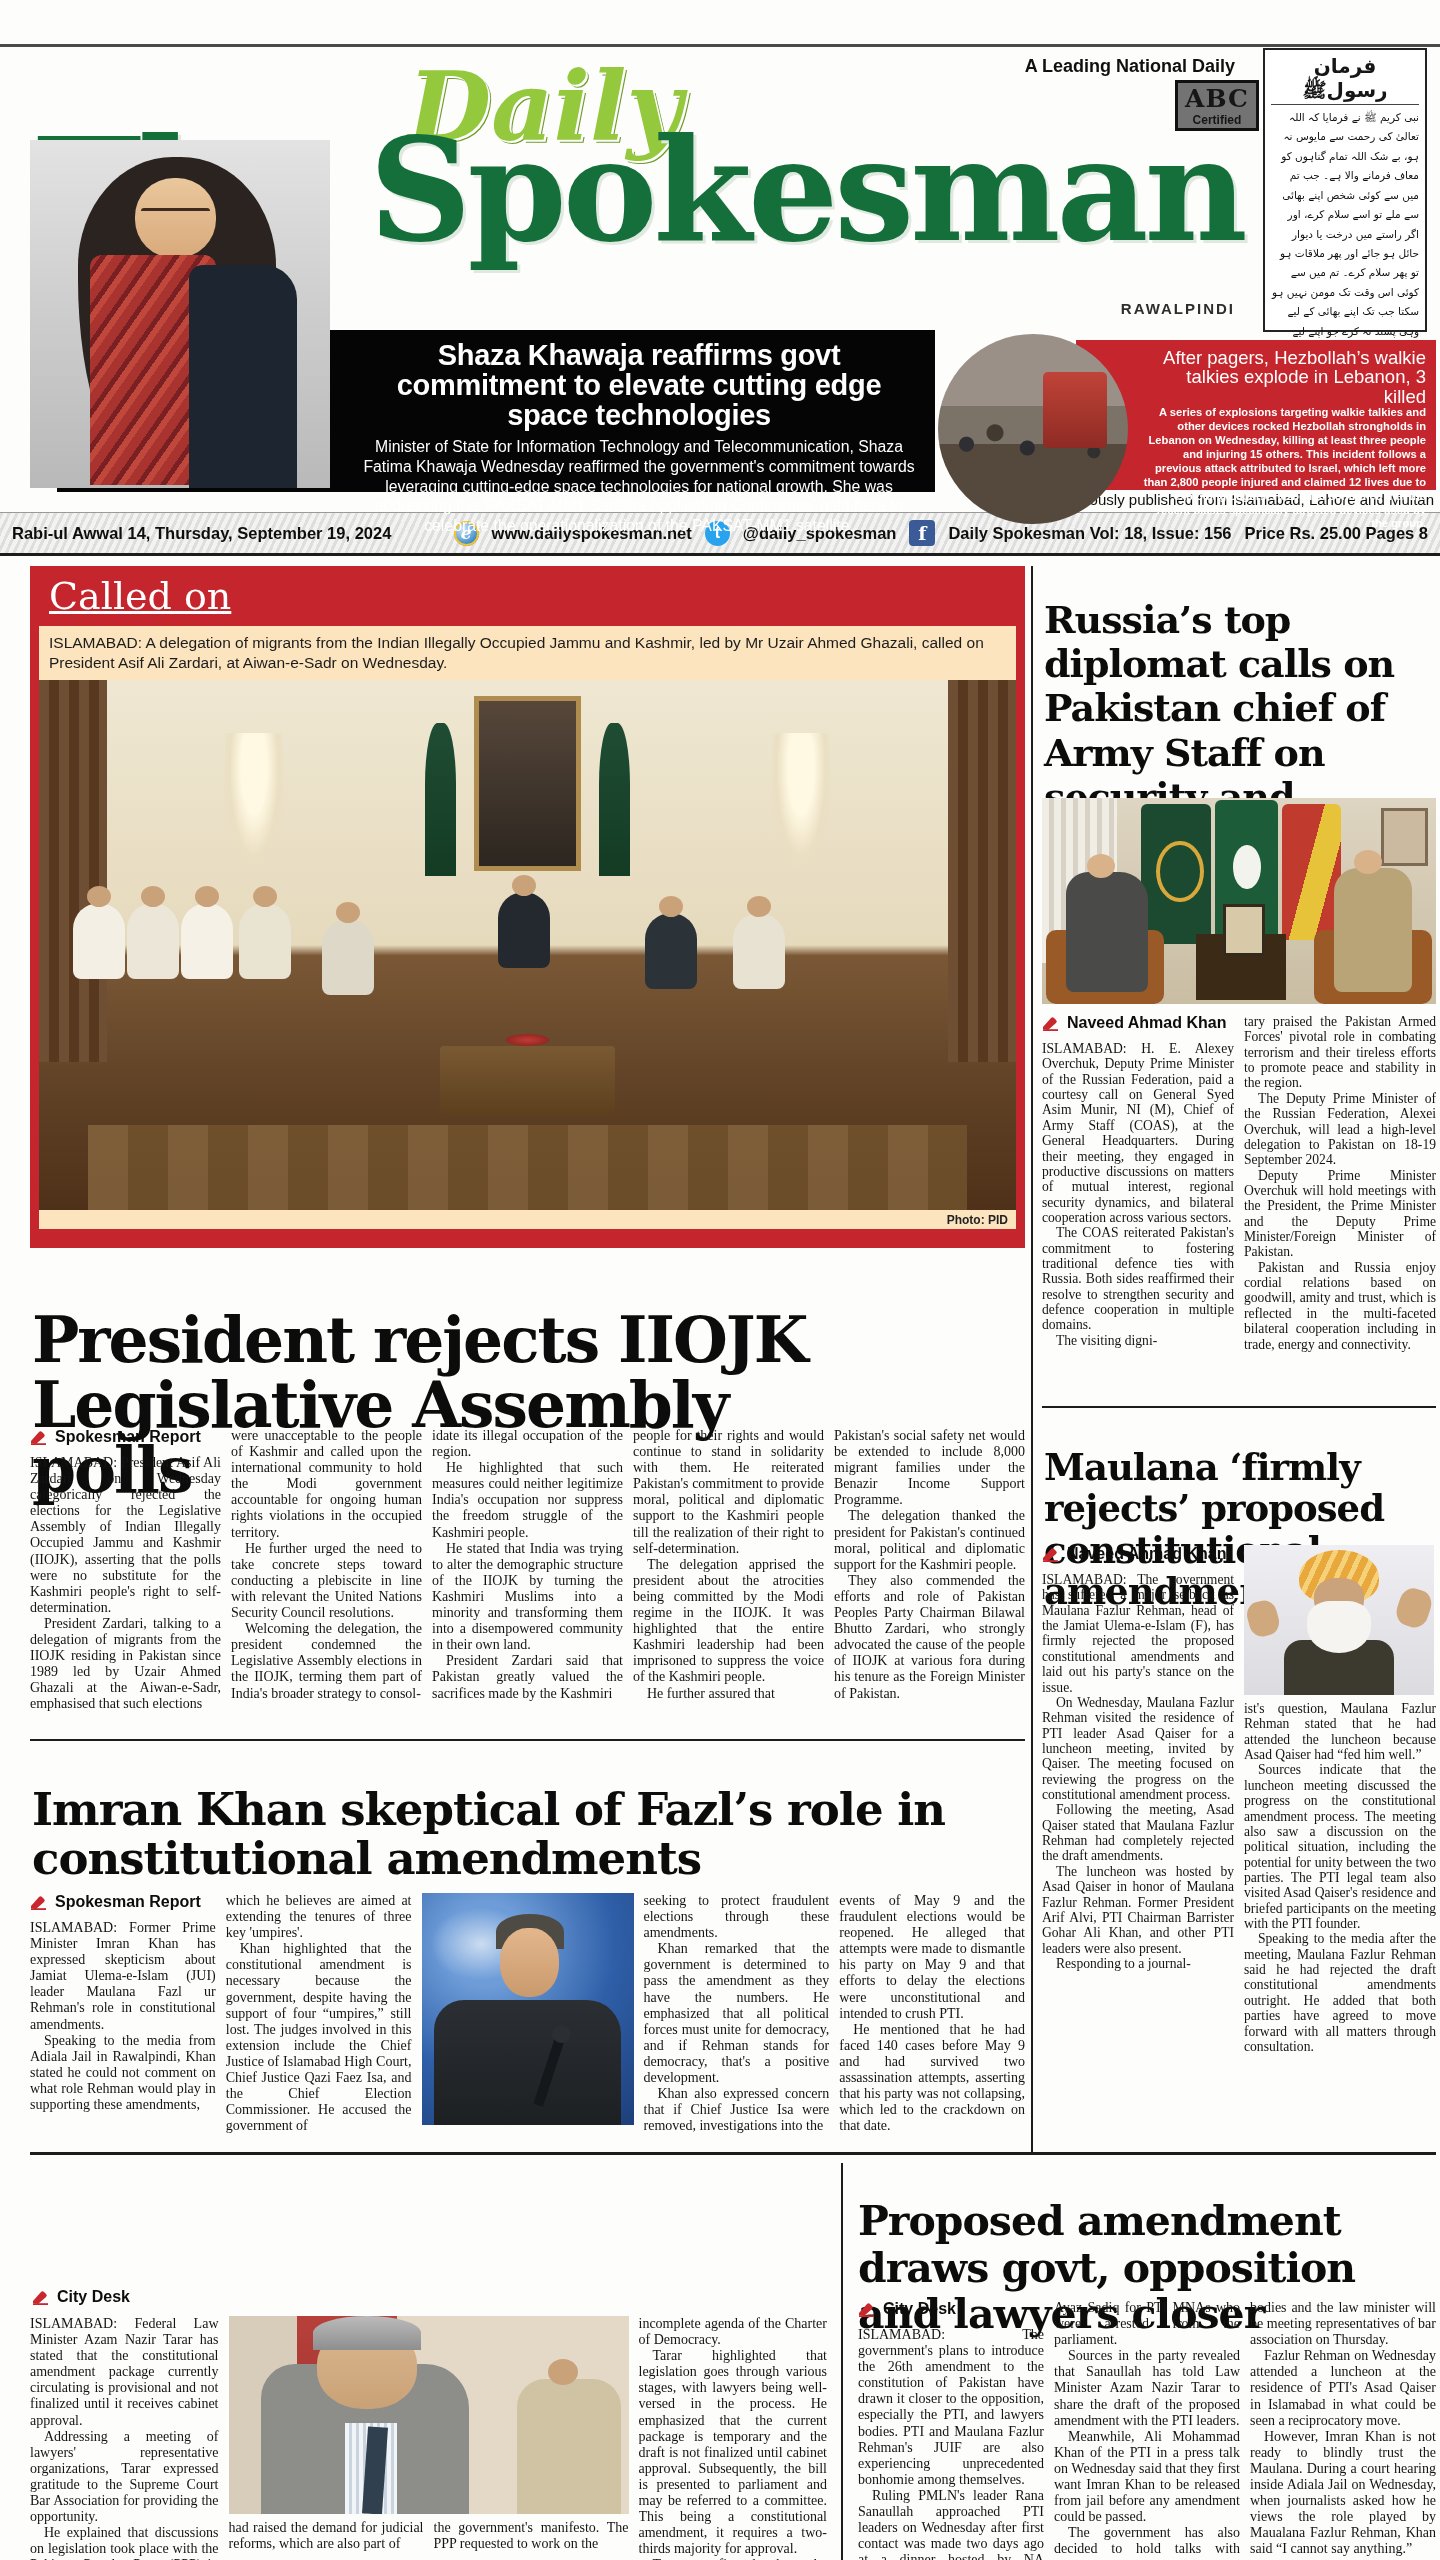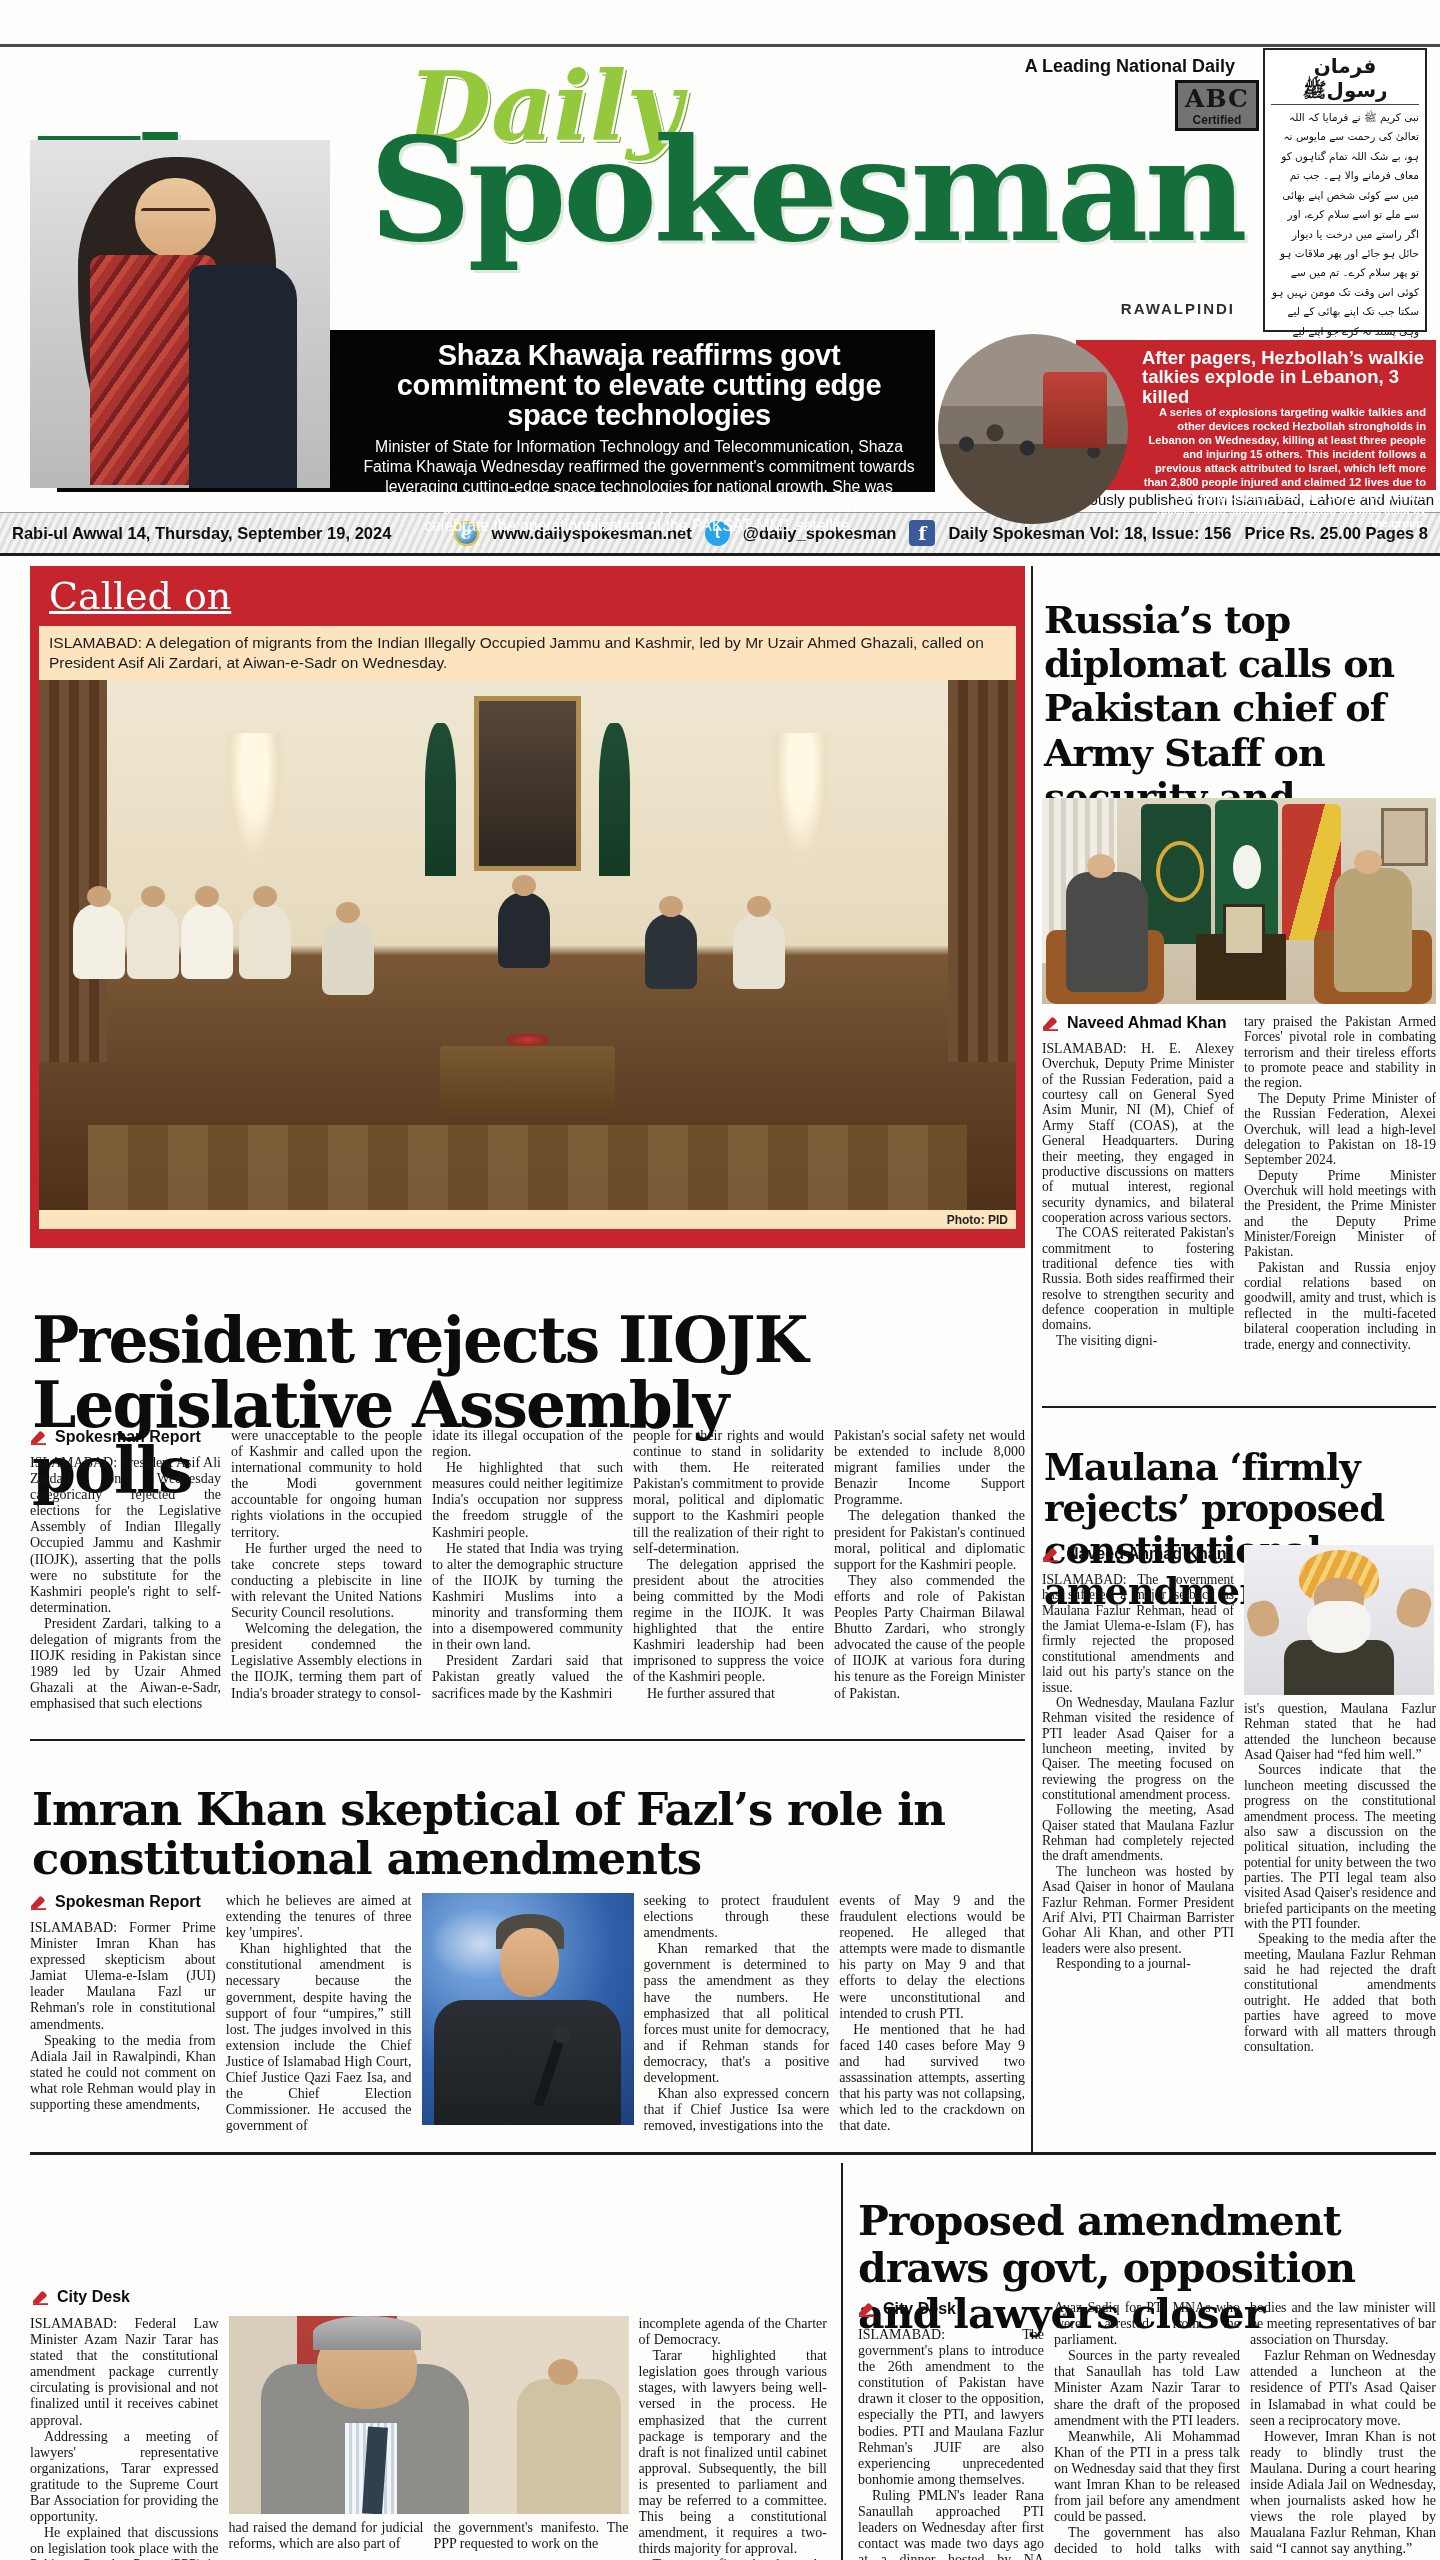--- a/index.html
+++ b/index.html
@@ -43,21 +43,21 @@
   .w-hair{left:16%;top:5%;width:66%;height:92%;background:#2a2320;border-radius:48% 48% 36% 36%/34% 34% 62% 62%;}
   .w-face{left:35%;top:11%;width:27%;height:23%;background:linear-gradient(#eac79c,#d8aa7c);border-radius:48%;}
   .w-glasses{left:37%;top:19.5%;width:23%;height:9px;border-top:3px solid #40291f;border-radius:3px;}
   .w-scarf{left:20%;top:33%;width:42%;height:66%;border-radius:12px 12px 0 0;
            background:repeating-linear-gradient(125deg,#a8332f 0 9px,#7a1f22 9px 14px,#c0473c 14px 20px);}
   .w-coat{left:53%;top:36%;width:36%;height:64%;background:#1c2530;border-radius:14px 34px 0 0;}
 
   
   .hez-box{left:1076px;top:340px;width:360px;height:150px;background:#c5252c;color:#fff;z-index:2;
            box-sizing:border-box;padding:8px 10px 6px 66px;}
-  .hez-head{font-weight:bold;font-size:18.5px;line-height:1.05;text-align:left;}
+  .hez-head{font-weight:normal;font-size:18.5px;line-height:1.05;text-align:right;}
   .hez-body{font-weight:bold;font-size:11.2px;line-height:1.24;text-align:right;}
   .photo-lebanon{left:938px;top:334px;width:190px;height:190px;border-radius:50%;overflow:hidden;z-index:4;
       background:
         radial-gradient(circle at 15% 58%,#2e2e33 0 7px,transparent 8px),
         radial-gradient(circle at 30% 52%,#413a30 0 8px,transparent 9px),
         radial-gradient(circle at 47% 60%,#2b2b30 0 7px,transparent 8px),
         radial-gradient(circle at 63% 55%,#3d342b 0 7px,transparent 8px),
         radial-gradient(circle at 82% 62%,#32302f 0 6px,transparent 7px),
         linear-gradient(180deg,#9a9088 0 38%,#7b7268 38% 58%,#55493d 58% 100%);}
   .leb-truck{position:absolute;left:55%;top:20%;width:34%;height:40%;border-radius:5px;

